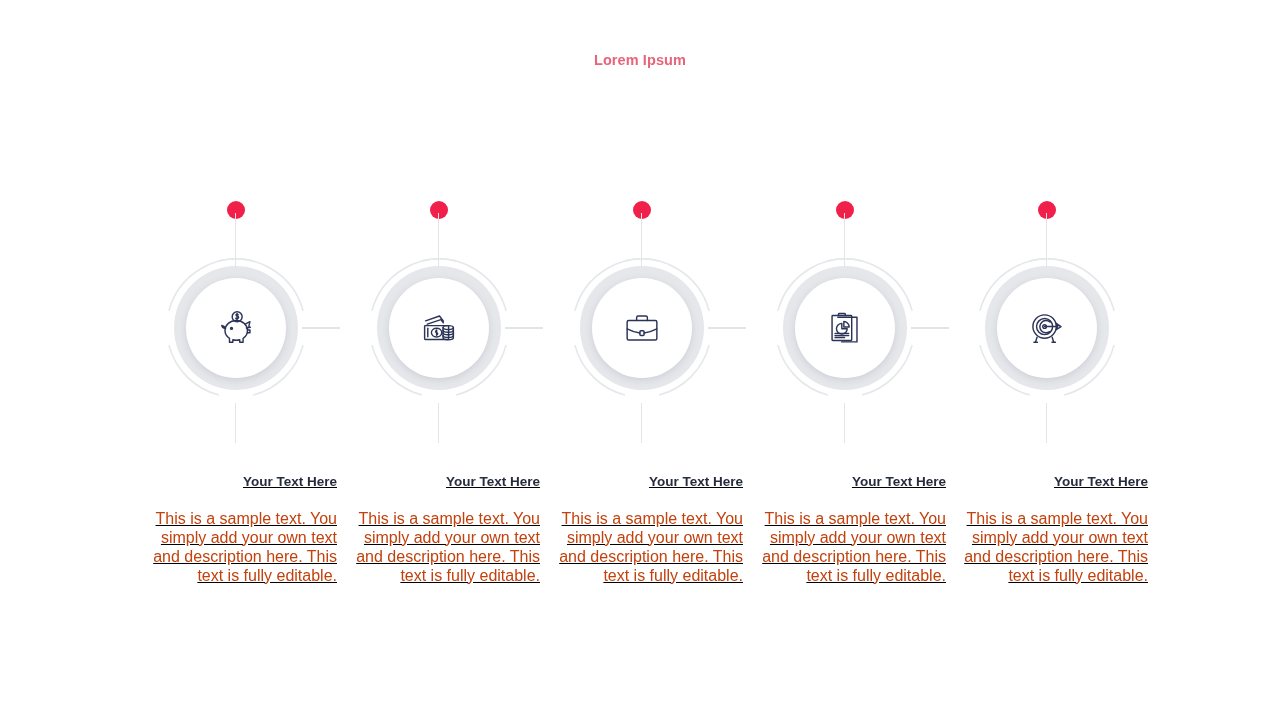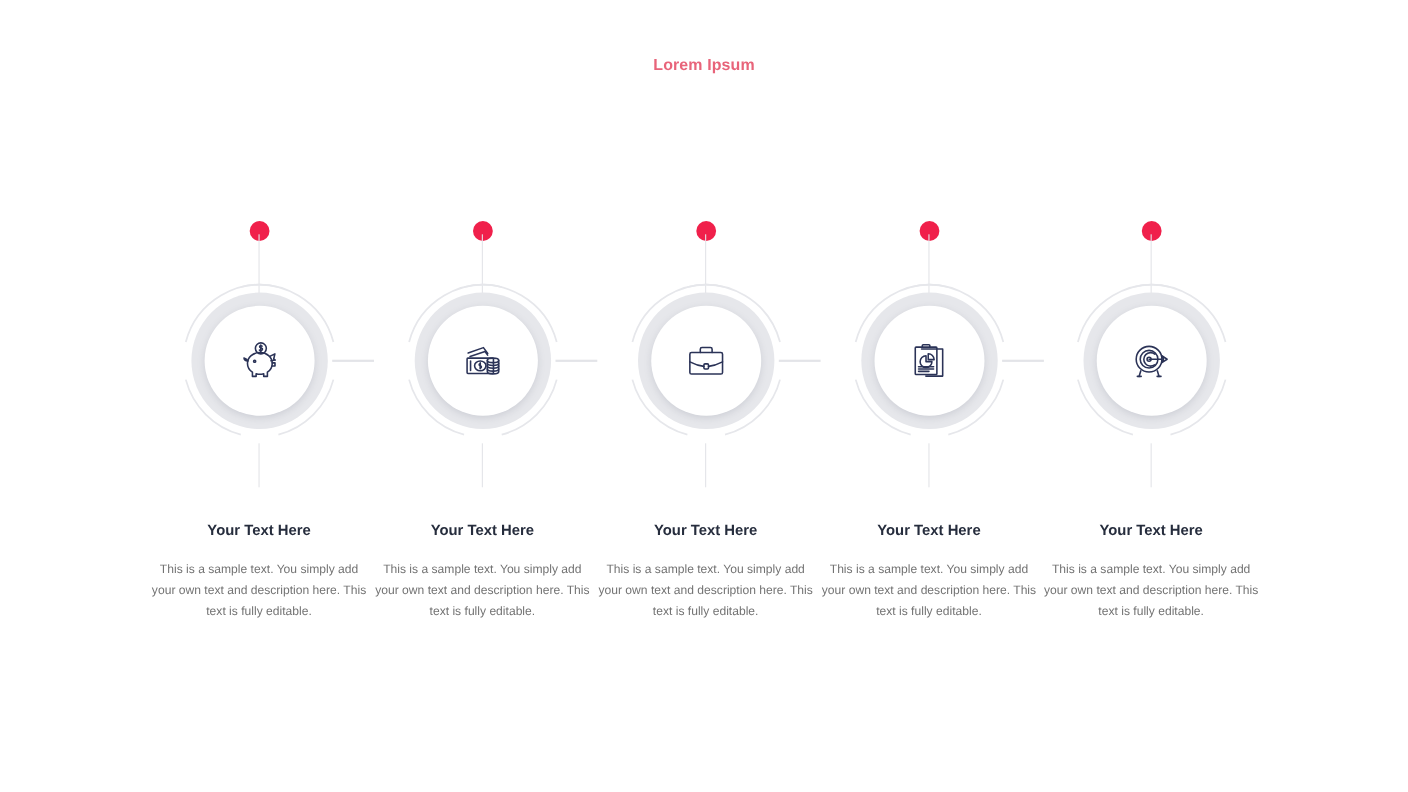--- a/index.html
+++ b/index.html
@@ -151,32 +151,33 @@
     height: 1.5px;
     background: #e3e4e8;
   }
 
   
   .caption {
     position: absolute;
     top: 278px;
     left: 0;
     width: 203px;
-    text-align: center;
+    text-align: right;
+    text-decoration: underline;
   }
   .caption-title {
     font-size: 13.5px;
     font-weight: bold;
     color: #262d3d;
     line-height: 1.3;
     margin: 0 0 18px 0;
   }
   .caption-body {
-    font-size: 11px;
-    color: #737373;
+    font-size: 16px;
+    color: #c2410c;
     line-height: 19px;
     margin: 0;
   }
 </style>
 </head>
 <body>
 
 <div class="header">
   <p class="eyebrow">Lorem Ipsum</p>
 </div>

